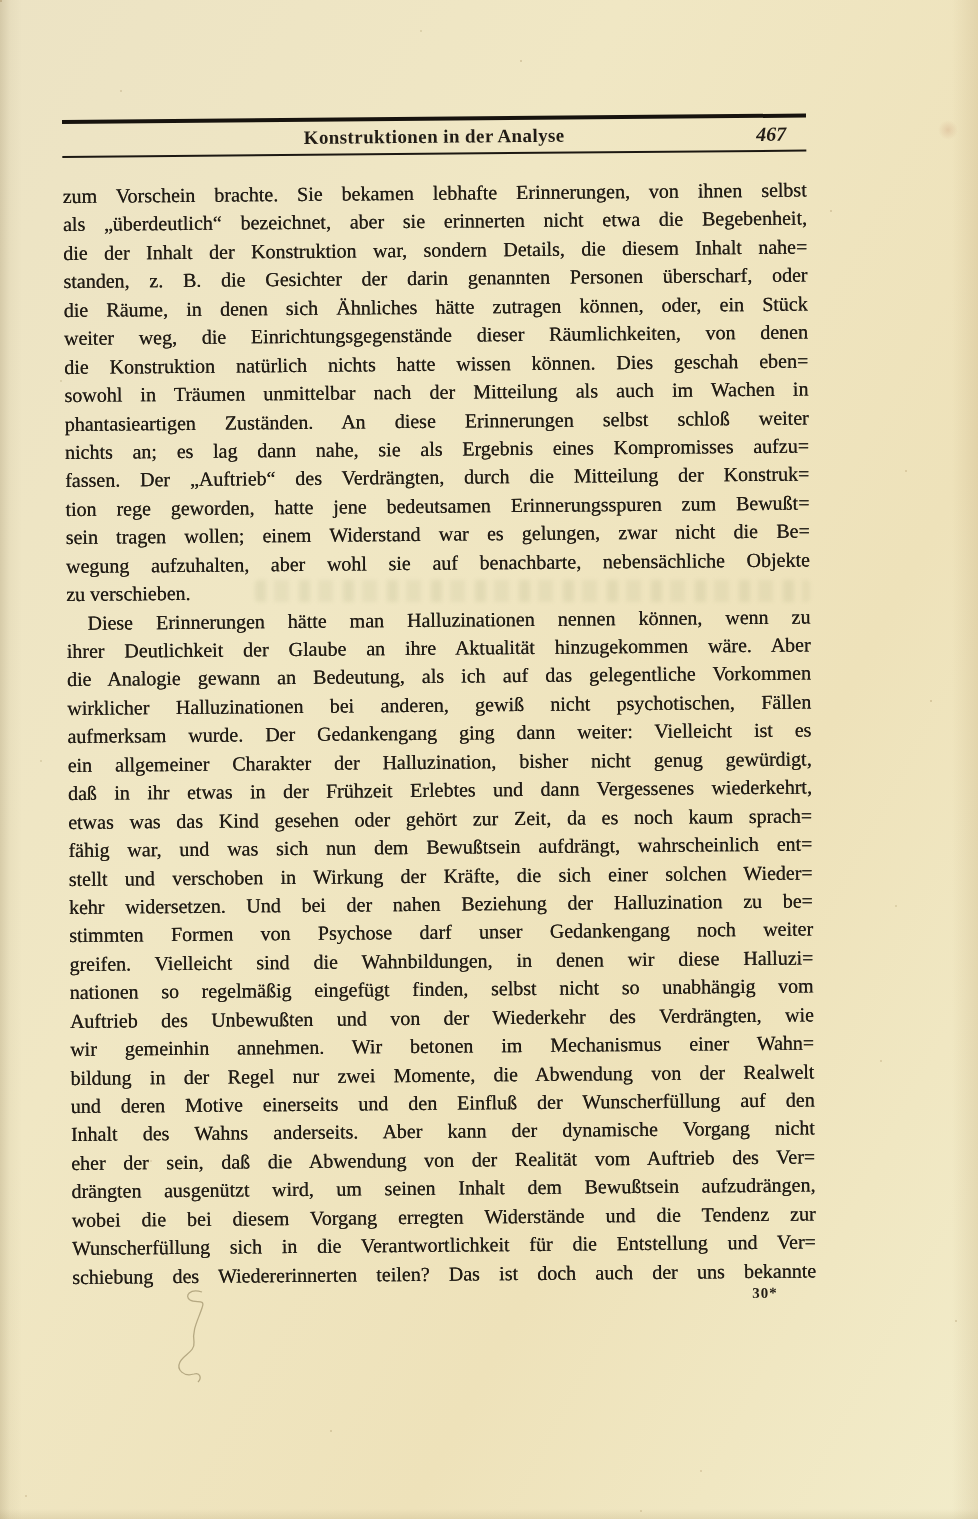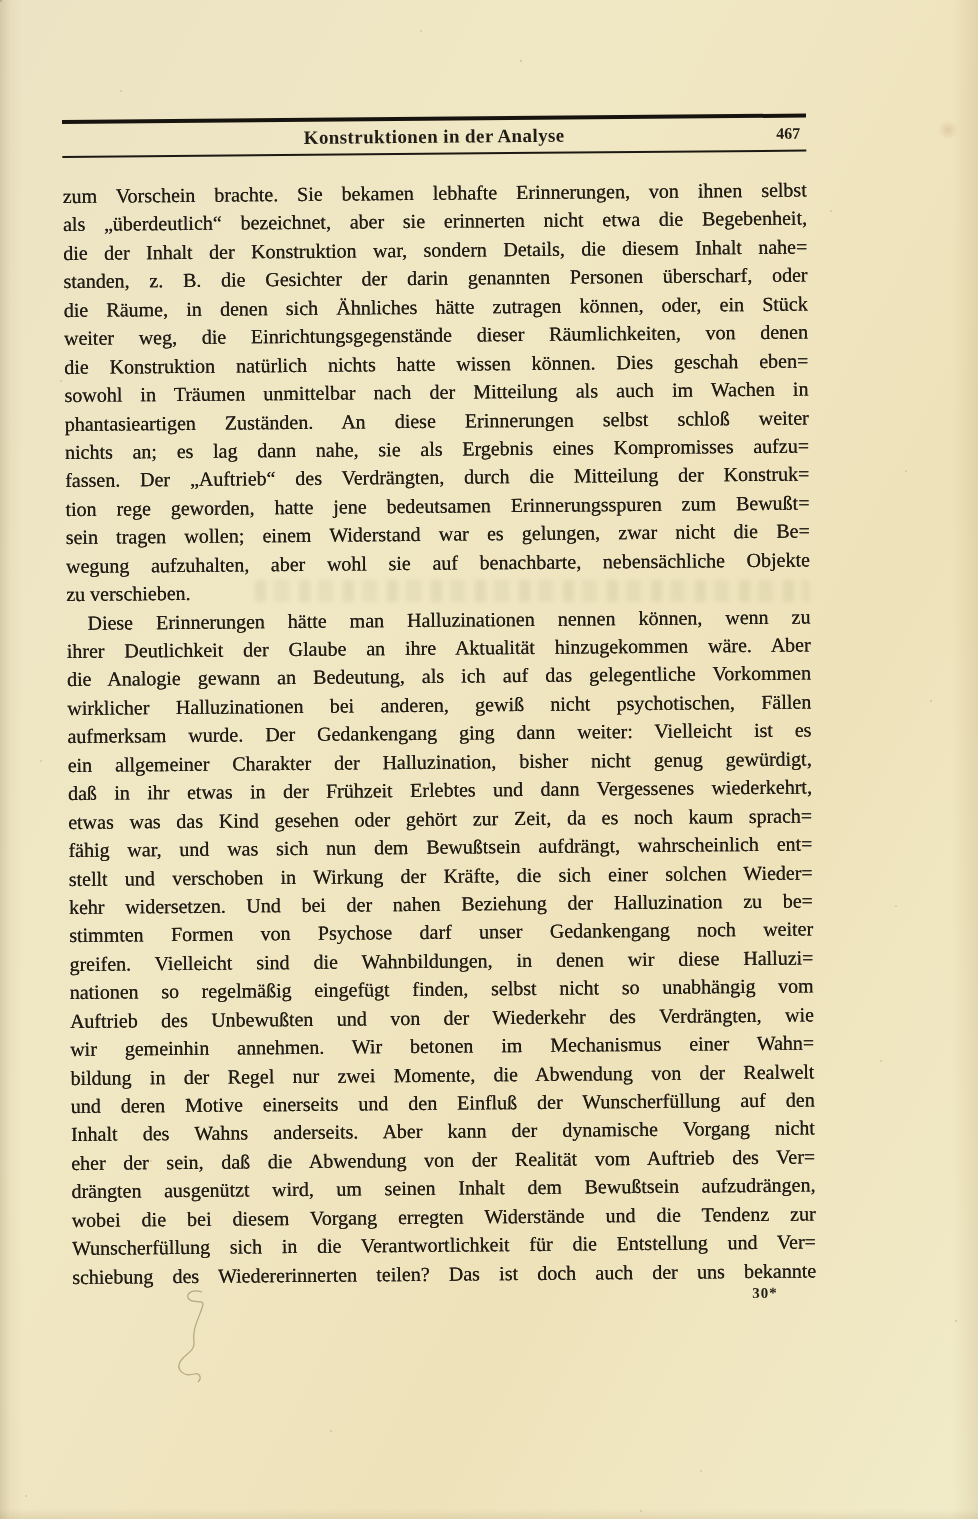--- a/index.html
+++ b/index.html
@@ -43,21 +43,21 @@
     position:absolute;left:62px;top:120px;width:744px;
     transform:rotate(-0.5deg);transform-origin:0 0;
     color:#221d16;
   }
   .rule-top{height:4px;background:#17130e;}
   .header-row{
     position:relative;height:32px;line-height:32px;
     font-weight:bold;font-size:19px;letter-spacing:.4px;
     text-align:center;
   }
-  .page-num{position:absolute;right:6px;top:0;font-size:16px;letter-spacing:0;}
+  .page-num{position:absolute;right:20px;top:0;font-size:20px;letter-spacing:0;font-style:italic;}
   .rule-bottom{height:2px;background:#1c1812;}
   .body-text{
     margin-top:24px;
     font-size:20px;
     text-shadow:0.25px 0 0 currentColor;
   }
   .line{
     height:28.45px;line-height:28.45px;
     white-space:normal;
   }

